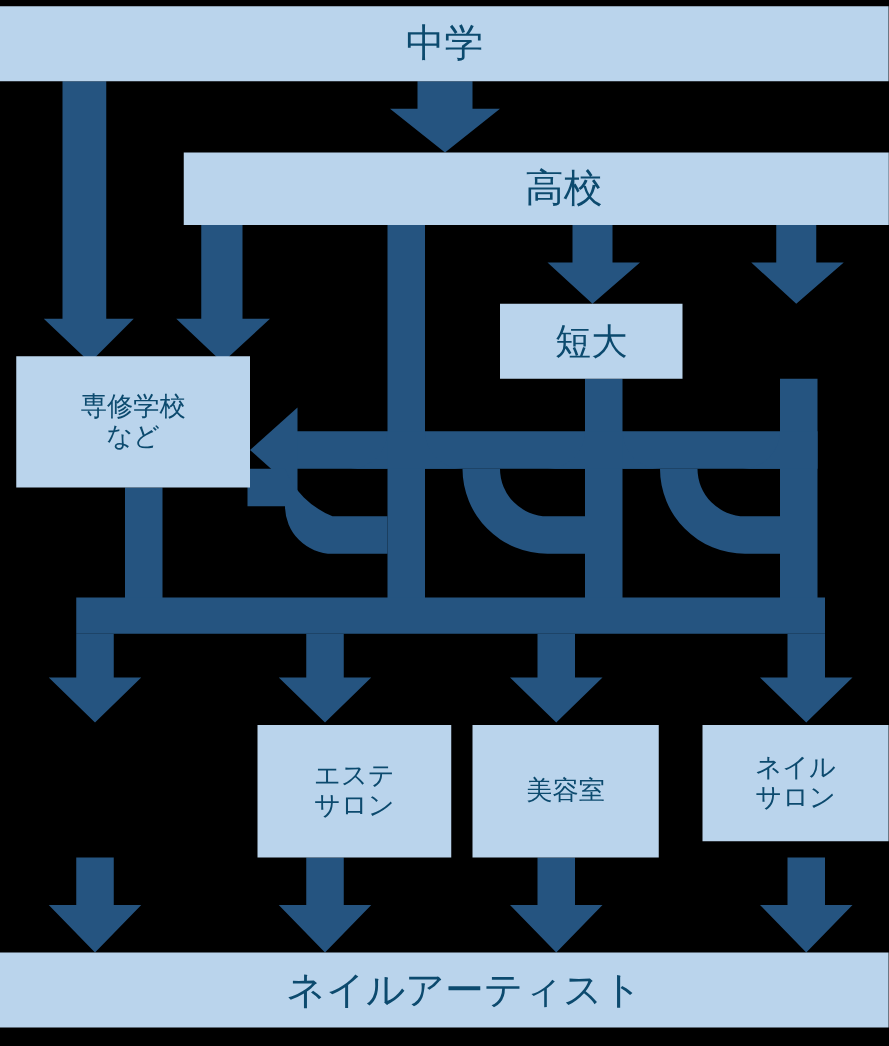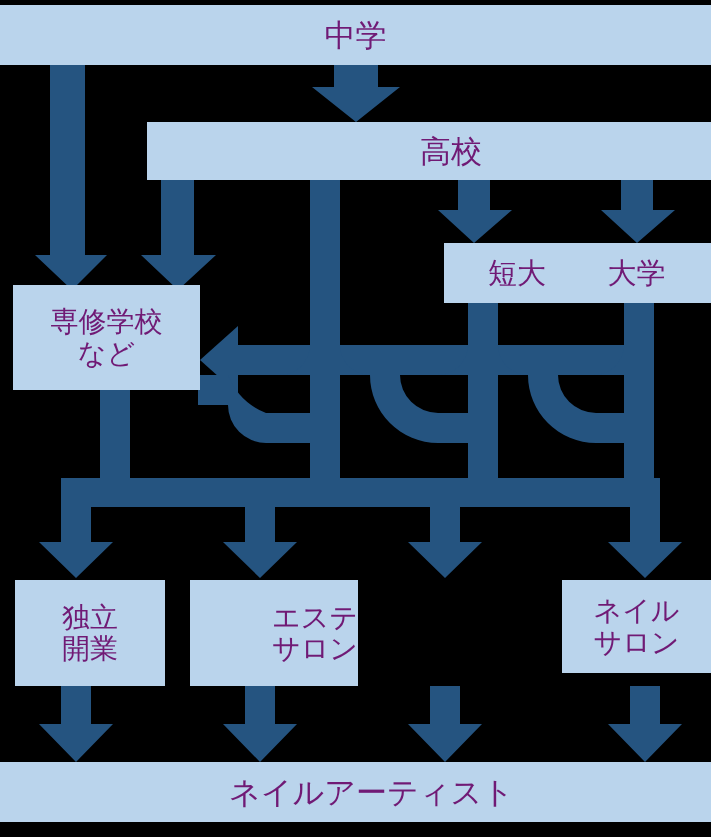--- a/index.html
+++ b/index.html
@@ -1,26 +1,26 @@
 <!DOCTYPE html>
 <html><head>
 <meta charset="utf-8">
 <style>
   html,body{margin:0;padding:0;background:#000;}
   body{width:711px;height:837px;overflow:hidden;
        font-family:"DejaVu Sans","Liberation Sans",sans-serif;}
   #diagram{position:relative;width:711px;height:837px;background:#000;}
   svg{position:absolute;top:0;left:0;width:711px;height:837px;display:block;}
   .node{position:absolute;background:#bad4ec;display:flex;align-items:center;
-        justify-content:center;text-align:center;color:#701a75;line-height:1.12;
+        justify-content:center;text-align:center;color:#0c4a6e;line-height:1.12;
         box-sizing:border-box;}
   .n-label{display:block;white-space:pre-line;}
   .t-lg{font-size:31px;}
   .t-md{font-size:29px;}
-  .t-sm{font-size:28px;}
+  .t-sm{font-size:21px;}
 </style>
 </head>
 <body>
 
 <div id="diagram">
 
   <svg viewBox="0 0 711 837">
     <g fill="#255480">
 
       <path d="M334,65 h44 v22 h22 L356,122 L312,87 h22 z"></path>
@@ -70,43 +70,39 @@
   </svg>
 
   <div class="node t-lg" style="left:0px;top:5px;width:711px;height:60px;">
     <span class="n-label">中学</span>
   </div>
 
   <div class="node t-lg" style="left:147px;top:122px;width:608px;height:58px;">
     <span class="n-label">高校</span>
   </div>
 
-  <div class="node t-md" style="left:400px;top:243px;width:146px;height:60px;margin-left:44px;">
+  <div class="node t-md" style="left:400px;top:243px;width:146px;height:60px;">
     <span class="n-label">短大</span>
   </div>
 
-  <div class="node t-md" style="left:562px;top:243px;width:149px;height:60px;">
-    <span class="n-label">大学</span>
-  </div>
 
   <div class="node t-sm" style="left:13px;top:285px;width:187px;height:105px;">
     <span class="n-label">専修学校
 など</span>
   </div>
 
-  <div class="node t-sm" style="left:15px;top:580px;width:150px;height:106px;">
-    <span class="n-label">独立
-開業</span>
-  </div>
 
-  <div class="node t-sm" style="left:190px;top:580px;width:168px;height:106px;justify-content:flex-end;">
+  <div class="node t-sm" style="left:206px;top:580px;width:155px;height:106px;">
     <span class="n-label">エステ
 サロン</span>
   </div>
 
+  <div class="node t-sm" style="left:378px;top:580px;width:149px;height:106px;">
+    <span class="n-label">美容室</span>
+  </div>
 
   <div class="node t-sm" style="left:562px;top:580px;width:149px;height:93px;">
     <span class="n-label">ネイル
 サロン</span>
   </div>
 
   <div class="node t-lg" style="left:0px;top:762px;width:711px;height:60px;padding-left:32px;">
     <span class="n-label">ネイルアーティスト</span>
   </div>
 

